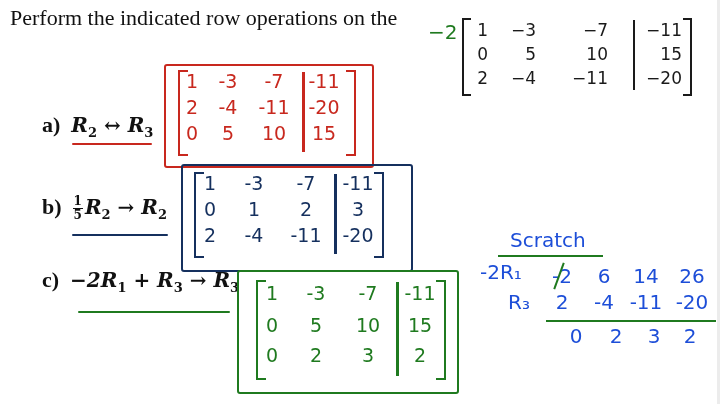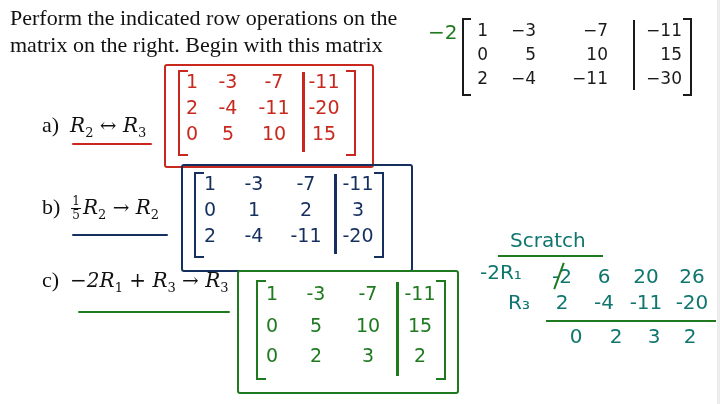--- a/index.html
+++ b/index.html
@@ -39,20 +39,21 @@
     }
     .scalar {
       position: absolute; left: 428px; top: 20px; color: #1f7a1f;
       font-family: "DejaVu Sans", sans-serif; font-size: 20px;
     }
 
     
     .part-label {
       position: absolute; font-size: 22px; font-family: "Liberation Serif", serif;
       white-space: nowrap;
+      font-weight: bold;
     }
     .op { font-style: italic; font-family: "DejaVu Serif", serif; font-size: 20px; }
     .op sub { font-style: normal; font-size: 13px; }
     .frac {
       display: inline-block; vertical-align: middle; text-align: center;
       font-size: 12px; line-height: 13px; font-style: normal; margin-right: 2px;
     }
     .frac .num { display: block; border-bottom: 1px solid #111; padding: 0 1px; }
     .frac .den { display: block; }
     .underline {
@@ -74,21 +75,21 @@
     .hmatrix .vbar { position: absolute; top: 2px; width: 2.5px; }
     .hmatrix .cell { position: absolute; text-align: center; width: 40px; }
 
     .red { color: #c8281e; border-color: #c8281e; }
     .blue { color: #15305e; border-color: #15305e; }
     .green { color: #1f7a1f; border-color: #1f7a1f; }
 
     
     .scratch {
       position: absolute; left: 478px; top: 228px; width: 240px; height: 120px;
-      color: #0f766e; font-family: "DejaVu Sans", sans-serif; font-size: 20px;
+      color: #1d4ed8; font-family: "DejaVu Sans", sans-serif; font-size: 20px;
     }
     .scratch .title {
       position: absolute; left: 32px; top: 0; font-size: 20px;
     }
     .scratch .title-line {
       position: absolute; left: 20px; top: 27px; width: 105px; height: 2px; background: #1f7a1f;
     }
     .scratch .rowlabel { position: absolute; }
     .scratch .val { position: absolute; text-align: center; width: 40px; }
     .scratch .sum-line {
@@ -99,21 +100,20 @@
       transform: rotate(20deg);
     }
   </style>
 </head>
 <body>
 
 <div class="edge-strip"></div>
 
 <div class="intro">
   <span>Perform the indicated row operations on the</span>
-  <span>matrix on the right.  Begin with this matrix</span>
 </div>
 
 <div class="scalar">−2</div>
 <div class="main-matrix">
   <div class="br-l"></div>
   <div class="br-r"></div>
   <div class="vbar"></div>
 
   <div class="cell" style="left:12px;top:0;width:14px">1</div>
   <div class="cell" style="left:40px;top:0;width:34px">−3</div>
@@ -121,21 +121,21 @@
   <div class="cell" style="left:176px;top:0;width:44px">−11</div>
 
   <div class="cell" style="left:12px;top:24px;width:14px">0</div>
   <div class="cell" style="left:40px;top:24px;width:34px">5</div>
   <div class="cell" style="left:100px;top:24px;width:46px">10</div>
   <div class="cell" style="left:176px;top:24px;width:44px">15</div>
 
   <div class="cell" style="left:12px;top:48px;width:14px">2</div>
   <div class="cell" style="left:40px;top:48px;width:34px">−4</div>
   <div class="cell" style="left:100px;top:48px;width:46px">−11</div>
-  <div class="cell" style="left:176px;top:48px;width:44px">−30</div>
+  <div class="cell" style="left:176px;top:48px;width:44px">−20</div>
 </div>
 
 <div class="part-label" style="left:42px;top:112px">
   <span>a)</span>&nbsp;
   <span class="op">R<sub>2</sub> ↔ R<sub>3</sub></span>
 </div>
 <div class="underline" style="left:72px;top:143px;width:80px;background:#c8281e"></div>
 <div class="hbox red" style="left:164px;top:64px;width:206px;height:100px"></div>
 <div class="hmatrix red" style="left:178px;top:70px;width:178px;height:86px">
   <div class="br-l red" style="height:82px"></div>
@@ -203,21 +203,21 @@
   <div class="cell" style="left:144px;top:64px">2</div>
 </div>
 
 <div class="scratch">
   <div class="title">Scratch</div>
   <div class="title-line"></div>
 
   <div class="rowlabel" style="left:2px;top:32px">-2R₁</div>
   <div class="val" style="left:64px;top:36px">-2</div>
   <div class="val" style="left:106px;top:36px">6</div>
-  <div class="val" style="left:148px;top:36px">20</div>
+  <div class="val" style="left:148px;top:36px">14</div>
   <div class="val" style="left:194px;top:36px">26</div>
   <div class="strike"></div>
 
   <div class="rowlabel" style="left:30px;top:62px">R₃</div>
   <div class="val" style="left:64px;top:62px">2</div>
   <div class="val" style="left:106px;top:62px">-4</div>
   <div class="val" style="left:148px;top:62px">-11</div>
   <div class="val" style="left:194px;top:62px">-20</div>
 
   <div class="sum-line"></div>

